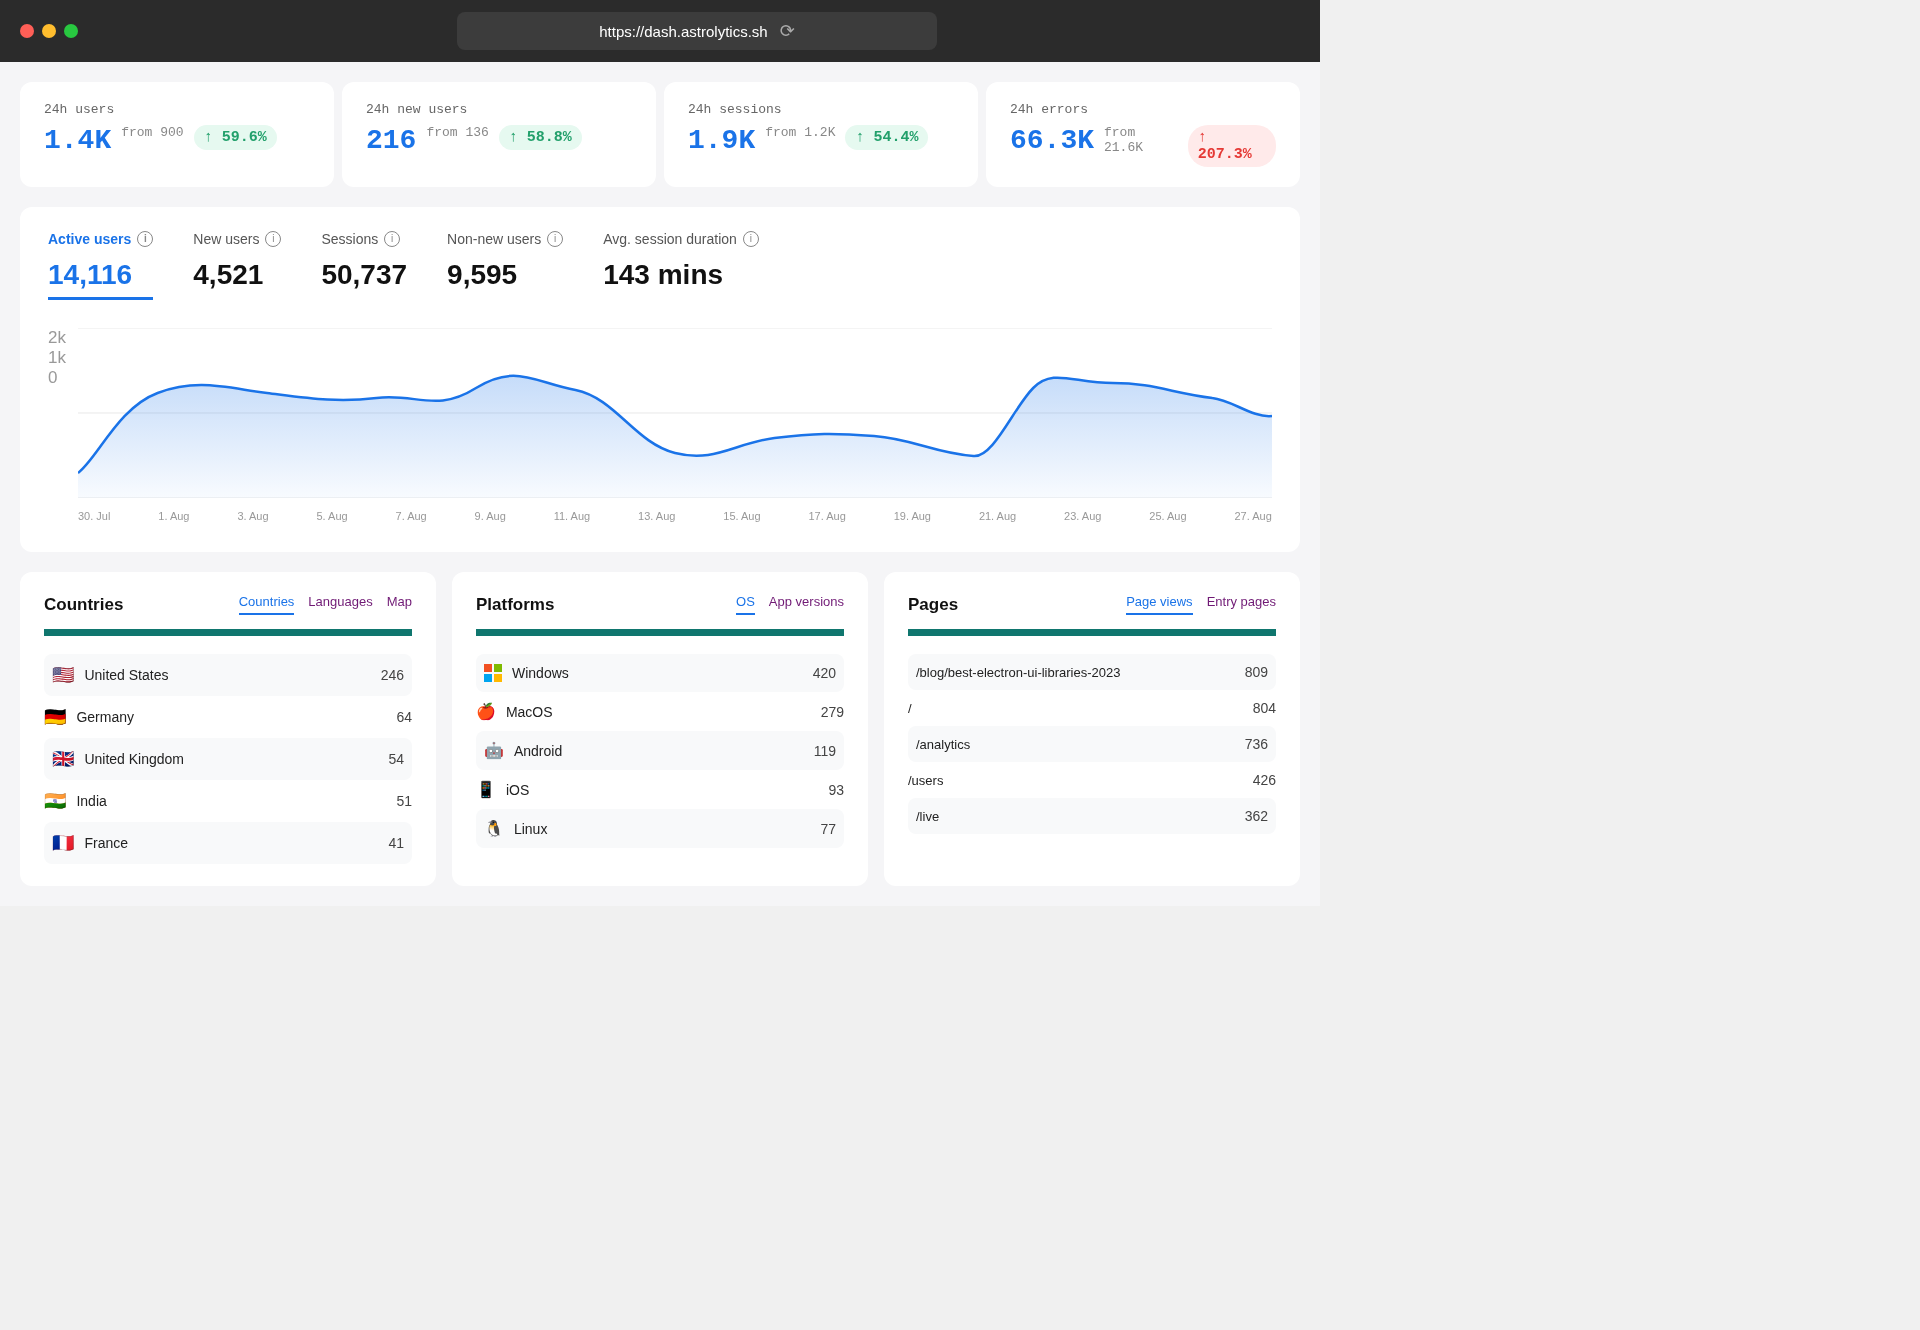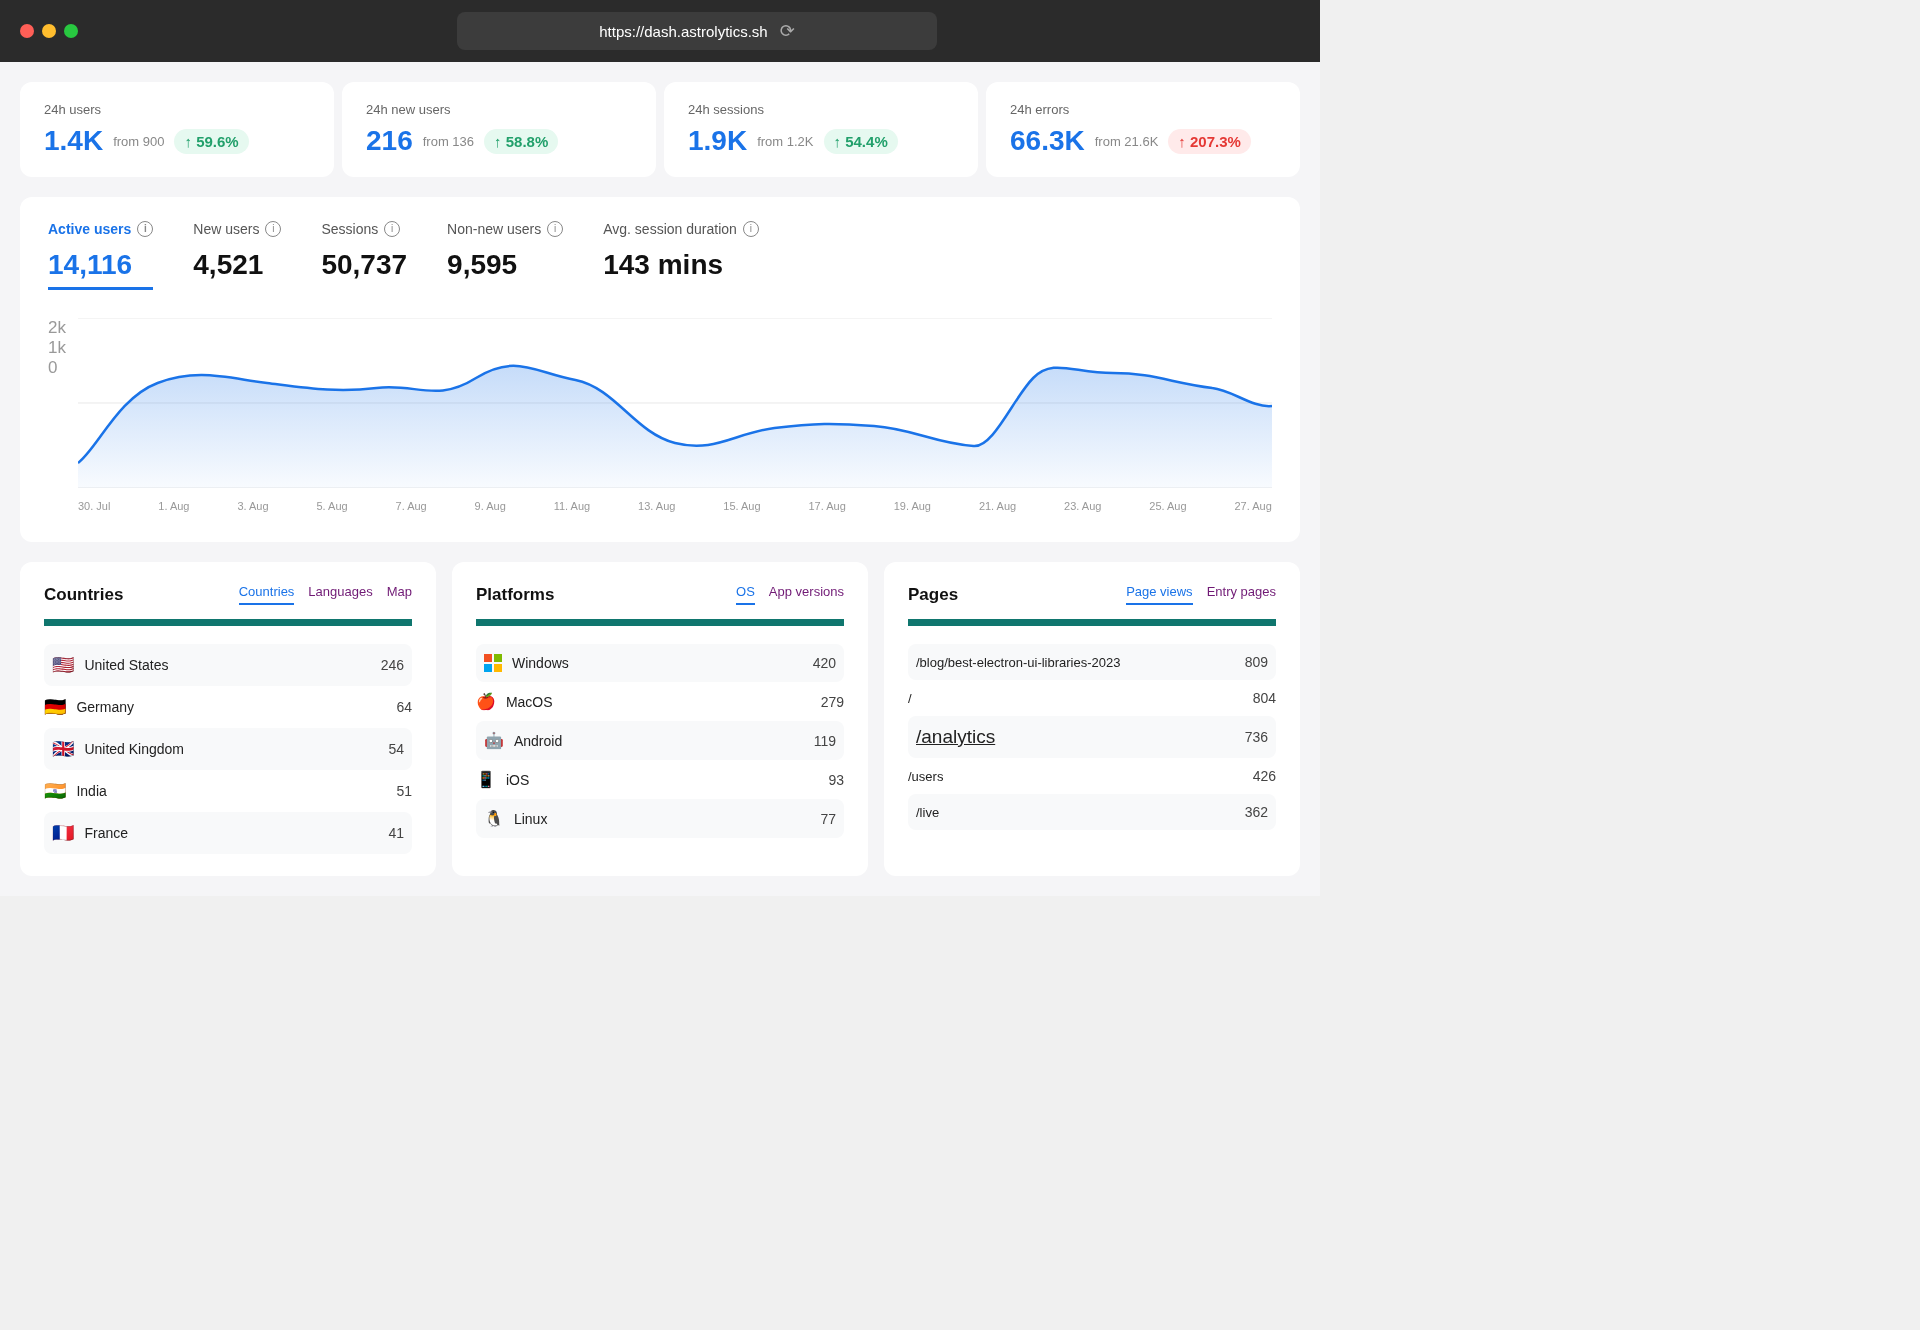--- a/index.html
+++ b/index.html
@@ -49,36 +49,37 @@
       background: #f5f5f7;
       padding: 20px;
     }
 
     
     .stats-row {
       display: grid;
       grid-template-columns: repeat(4, 1fr);
       gap: 8px;
       margin-bottom: 20px;
+      font-family: Liberation Mono, monospace;
     }
     .stat-card {
       background: #fff;
       border-radius: 12px;
       padding: 20px 24px;
       display: flex;
       flex-direction: column;
       gap: 8px;
     }
     .stat-label {
       font-size: 13px;
       color: #666;
     }
     .stat-value-row {
       display: flex;
-      align-items: center;
+      align-items: flex-start;
       gap: 10px;
     }
     .stat-value {
       font-size: 28px;
       font-weight: 700;
       color: #1a73e8;
     }
     .stat-from {
       font-size: 13px;
       color: #888;
@@ -508,21 +509,21 @@
           <span class="data-row-value">809</span>
         </div>
         <div class="data-row">
           <div class="data-row-label">
             <span style="font-size:13px;">/</span>
           </div>
           <span class="data-row-value">804</span>
         </div>
         <div class="data-row">
           <div class="data-row-label">
-            <span style="font-size:19px;text-decoration:underline;">/analytics</span>
+            <span style="font-size:13px;">/analytics</span>
           </div>
           <span class="data-row-value">736</span>
         </div>
         <div class="data-row">
           <div class="data-row-label">
             <span style="font-size:13px;">/users</span>
           </div>
           <span class="data-row-value">426</span>
         </div>
         <div class="data-row">

